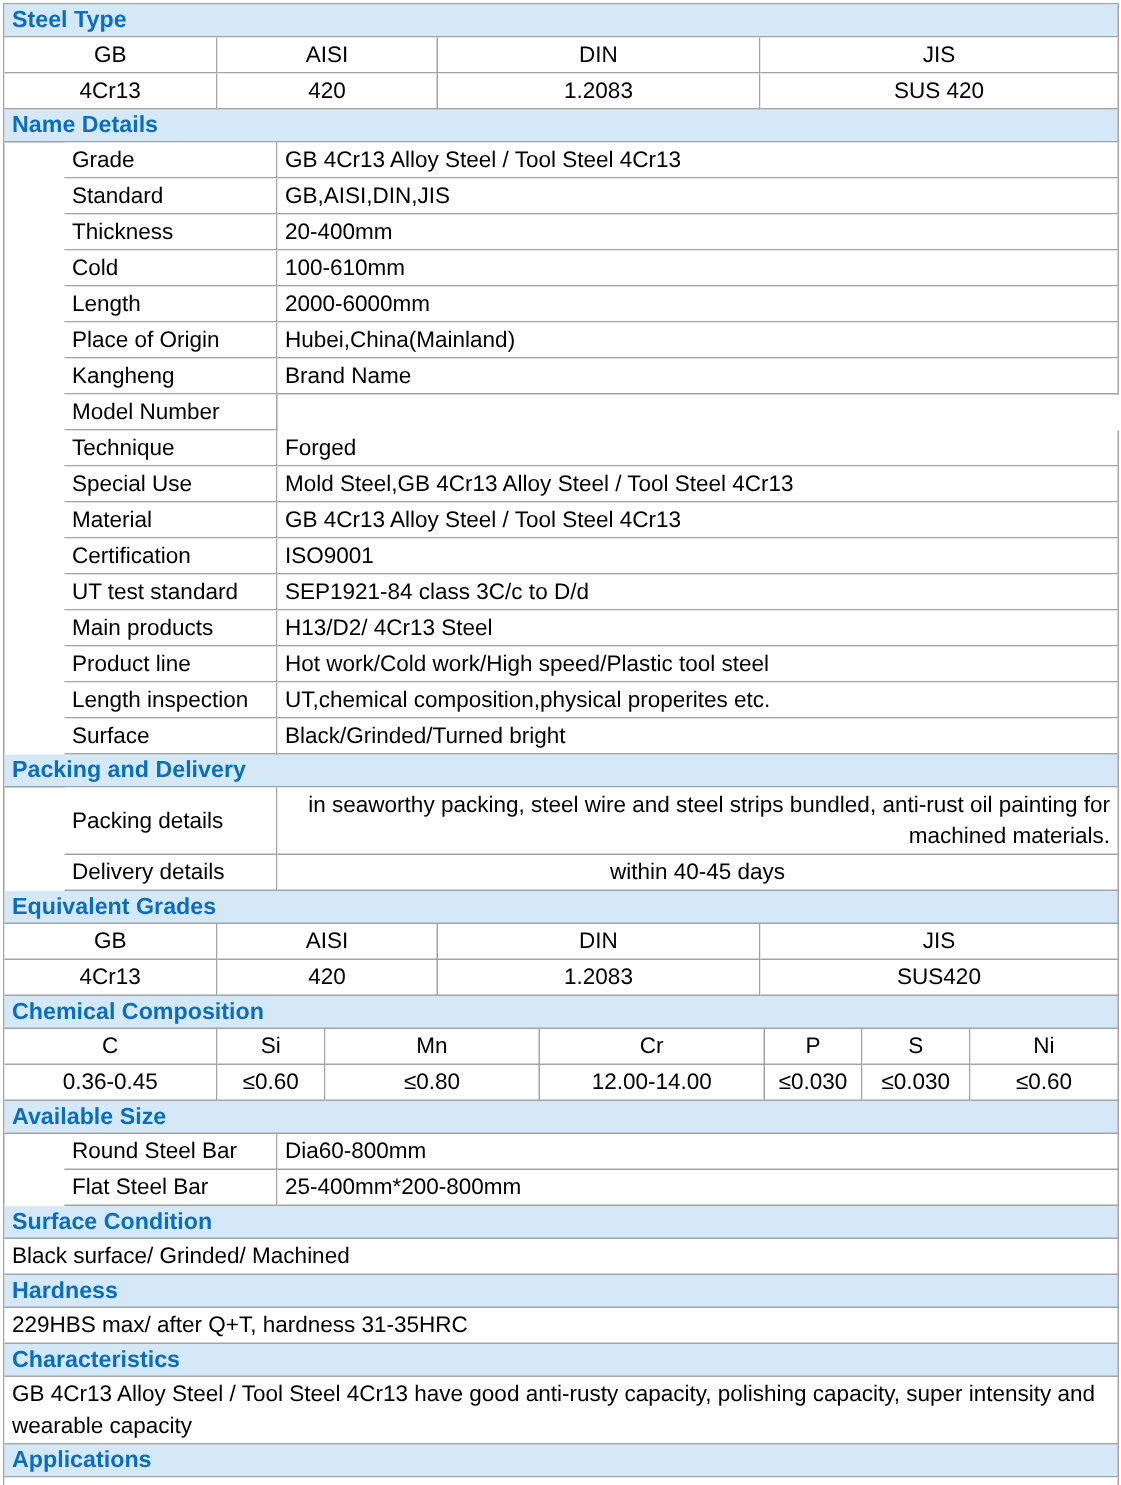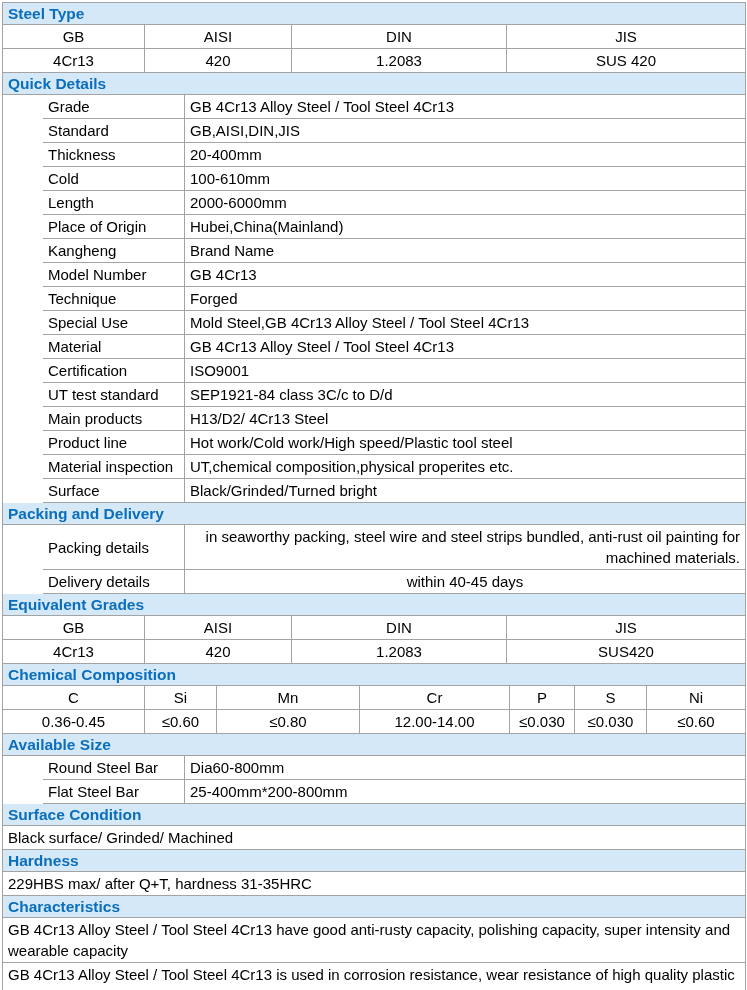--- a/index.html
+++ b/index.html
@@ -60,21 +60,21 @@
     <div class="cell center">DIN</div>
     <div class="cell center">JIS</div>
   </div>
   <div class="row cols-4">
     <div class="cell center">4Cr13</div>
     <div class="cell center">420</div>
     <div class="cell center">1.2083</div>
     <div class="cell center">SUS 420</div>
   </div>
 
-  <div class="bar">Quick Details</div>
+  <div class="bar">Name Details</div>
   <div class="row cols-2">
     <div class="cell">Grade</div>
     <div class="cell">GB 4Cr13 Alloy Steel / Tool Steel 4Cr13</div>
   </div>
   <div class="row cols-2">
     <div class="cell">Standard</div>
     <div class="cell">GB,AISI,DIN,JIS</div>
   </div>
   <div class="row cols-2">
     <div class="cell">Thickness</div>
@@ -91,21 +91,20 @@
   <div class="row cols-2">
     <div class="cell">Place of Origin</div>
     <div class="cell">Hubei,China(Mainland)</div>
   </div>
   <div class="row cols-2">
     <div class="cell">Kangheng</div>
     <div class="cell">Brand Name</div>
   </div>
   <div class="row cols-2">
     <div class="cell">Model Number</div>
-    <div class="cell">GB 4Cr13</div>
   </div>
   <div class="row cols-2">
     <div class="cell">Technique</div>
     <div class="cell">Forged</div>
   </div>
   <div class="row cols-2">
     <div class="cell">Special Use</div>
     <div class="cell">Mold Steel,GB 4Cr13 Alloy Steel / Tool Steel 4Cr13</div>
   </div>
   <div class="row cols-2">
@@ -122,21 +121,21 @@
   </div>
   <div class="row cols-2">
     <div class="cell">Main products</div>
     <div class="cell">H13/D2/ 4Cr13 Steel</div>
   </div>
   <div class="row cols-2">
     <div class="cell">Product line</div>
     <div class="cell">Hot work/Cold work/High speed/Plastic tool steel</div>
   </div>
   <div class="row cols-2">
-    <div class="cell">Material inspection</div>
+    <div class="cell">Length inspection</div>
     <div class="cell">UT,chemical composition,physical properites etc.</div>
   </div>
   <div class="row cols-2">
     <div class="cell">Surface</div>
     <div class="cell">Black/Grinded/Turned bright</div>
   </div>
 
   <div class="bar">Packing and Delivery</div>
   <div class="row cols-2">
     <div class="cell">Packing details</div>
@@ -199,17 +198,18 @@
   <div class="bar">Hardness</div>
   <div class="row cols-1">
     <div class="cell">229HBS max/ after Q+T, hardness 31-35HRC</div>
   </div>
 
   <div class="bar">Characteristics</div>
   <div class="row cols-1">
     <div class="cell">GB 4Cr13 Alloy Steel / Tool Steel 4Cr13 have good anti-rusty capacity, polishing capacity, super intensity and wearable capacity</div>
   </div>
 
+  <div class="bar">Applications</div>
   <div class="row cols-1">
     <div class="cell">GB 4Cr13 Alloy Steel / Tool Steel 4Cr13 is used in corrosion resistance, wear resistance of high quality plastic mould</div>
   </div>
 
 </div>
 
 </body></html>

